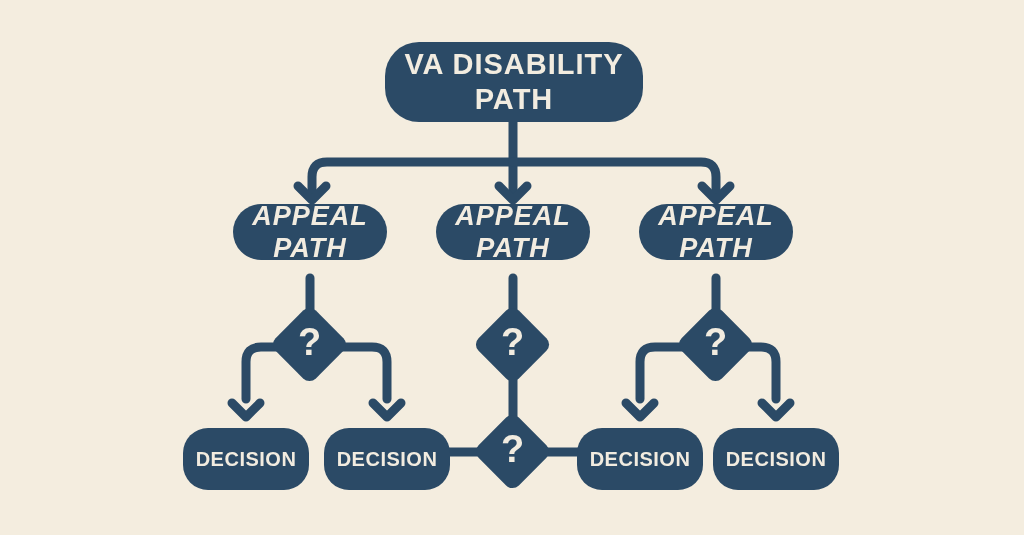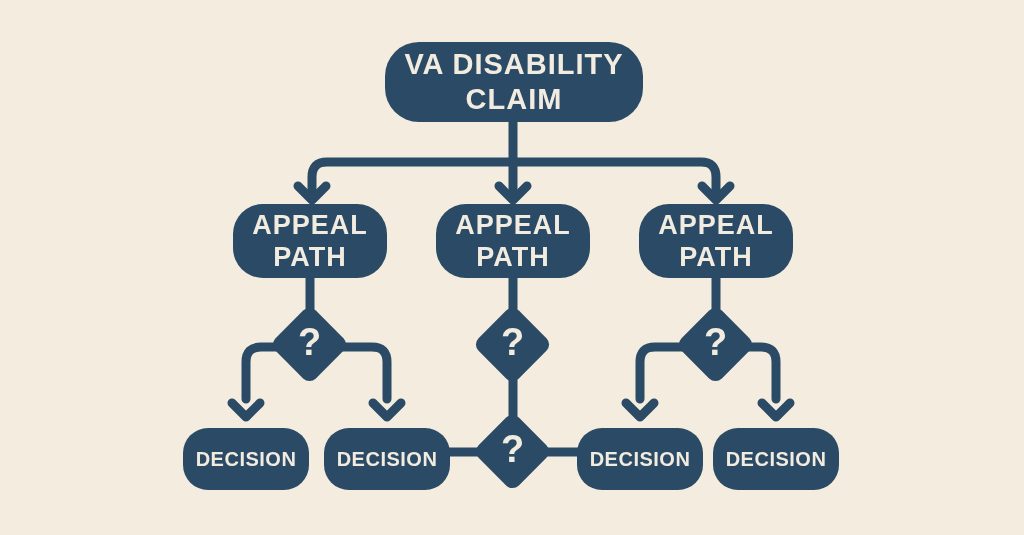--- a/index.html
+++ b/index.html
@@ -41,23 +41,23 @@
     font-weight: bold;
     box-sizing: border-box;
   }
   .node .lbl { white-space: pre-line; }
   .root {
     left: 385px; top: 42px; width: 258px; height: 80px;
     border-radius: 34px;
     font-size: 29px; line-height: 1.22; letter-spacing: 1px;
   }
   .appeal {
-    top: 204px; width: 154px; height: 74px;
+    top: 204px; width: 154px; height: 56px;
     border-radius: 30px;
-    font-size: 27px; line-height: 1.2; letter-spacing: 1px;
+    font-size: 27px; line-height: 1.2; letter-spacing: 1px; font-style: italic;
   }
   .appeal.a1 { left: 233px; }
   .appeal.a2 { left: 436px; }
   .appeal.a3 { left: 639px; }
   .decision {
     top: 428px; width: 126px; height: 62px;
     border-radius: 25px;
     font-size: 20px; letter-spacing: 0.5px;
   }
   .decision.d1 { left: 183px; }
@@ -111,21 +111,21 @@
     <path d="M 762 403 L 776 417 L 790 403"></path>
 
     <path d="M 513 375 L 513 423"></path>
 
     <path d="M 513 452 L 445 452"></path>
     <path d="M 513 452 L 582 452"></path>
   </svg>
 
   <div class="node root">
     <span class="lbl">VA DISABILITY
-CLAIM</span>
+PATH</span>
   </div>
 
   <div class="node appeal a1">
     <span class="lbl">APPEAL
 PATH</span>
   </div>
   <div class="node appeal a2">
     <span class="lbl">APPEAL
 PATH</span>
   </div>

